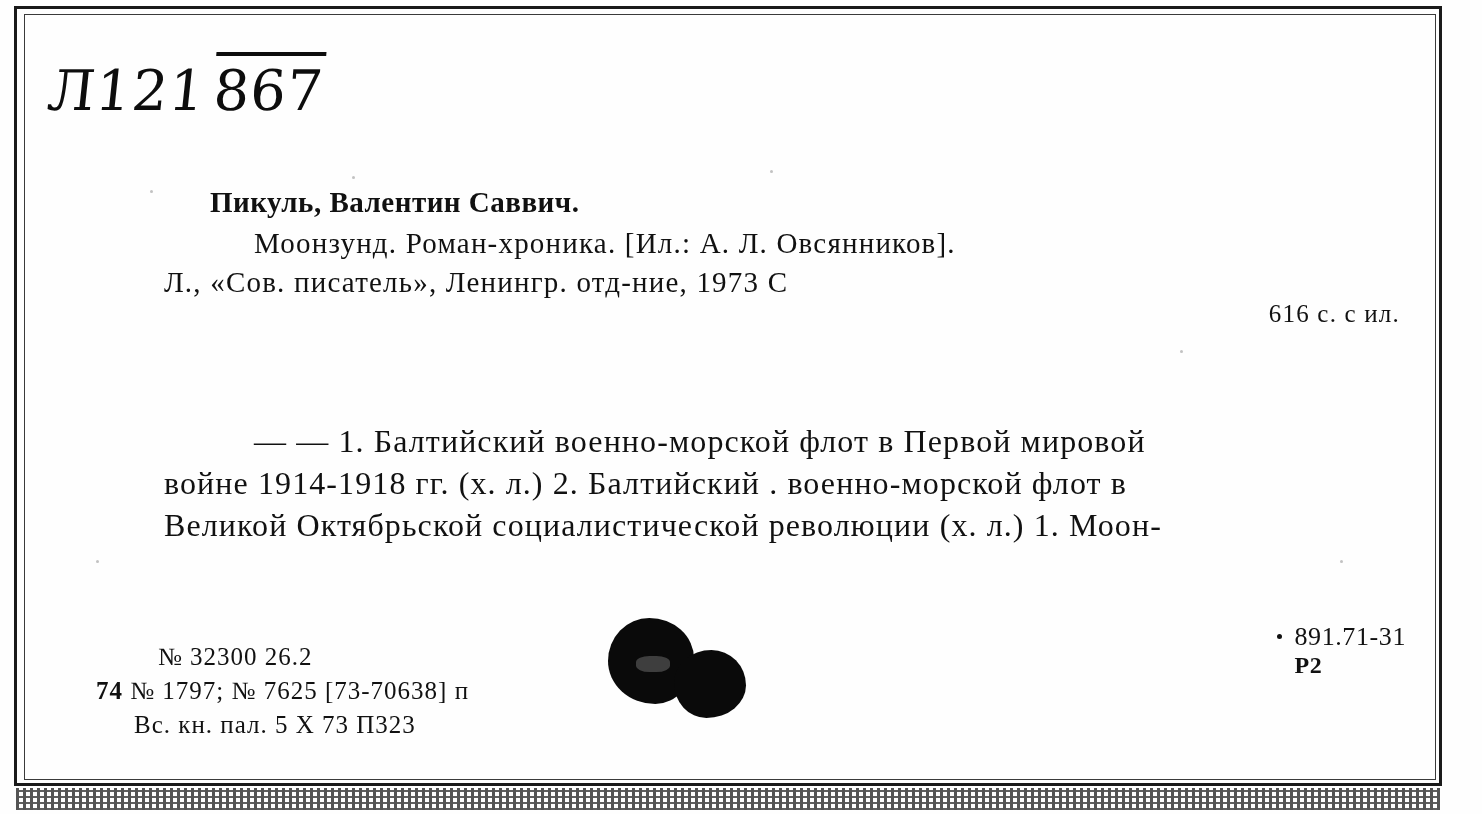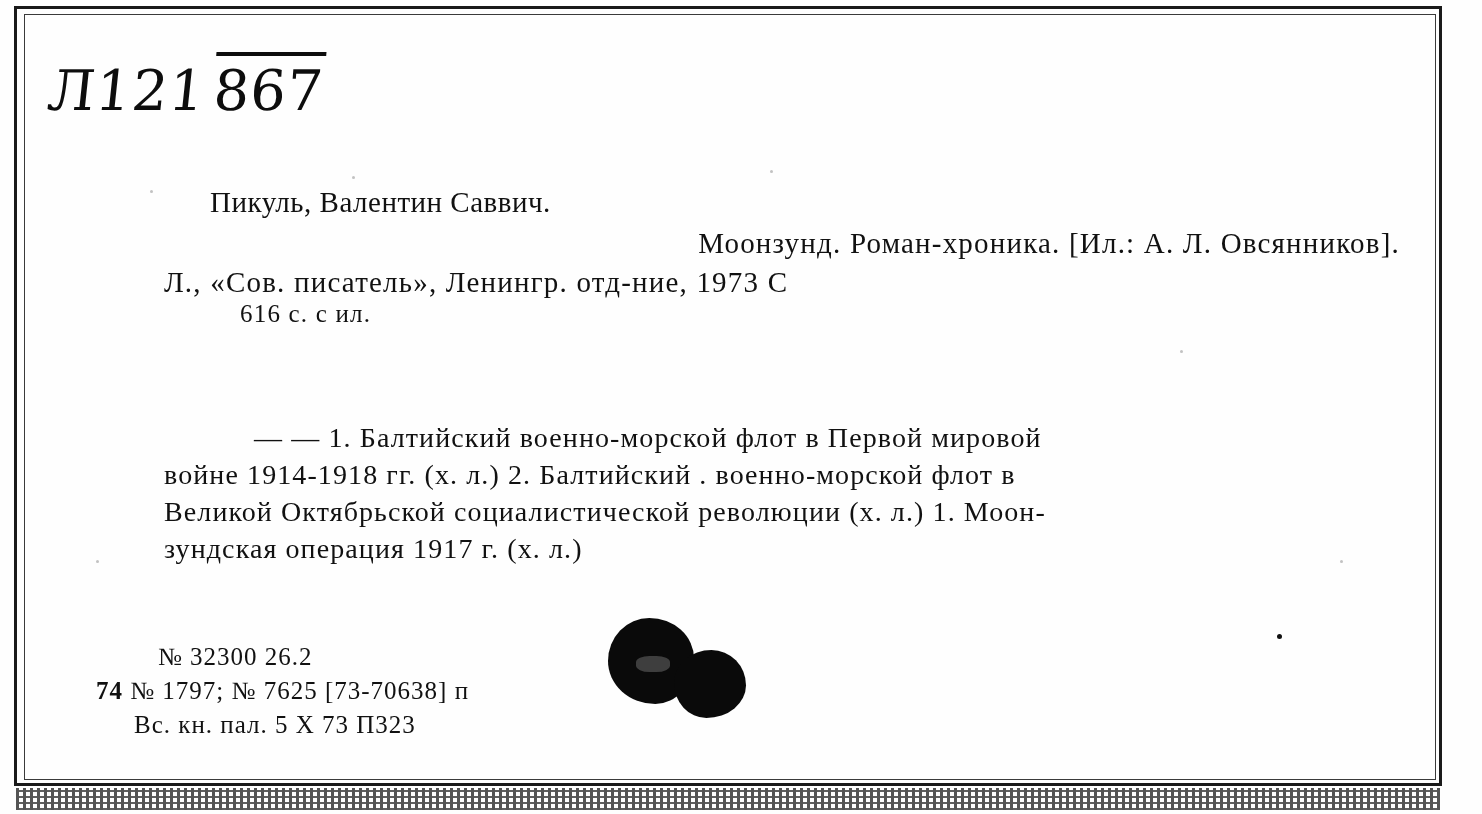--- a/index.html
+++ b/index.html
@@ -68,55 +68,55 @@
     transform: skewX(-4deg);
   }
   
   .body-block {
     position: absolute;
     left: 210px;
     top: 186px;
     width: 1190px;
   }
   .author {
-    font-weight: normal;
+    font-weight: bold;
     font-size: 29px;
     letter-spacing: 0.5px;
     margin: 0 0 8px 0;
     font-family: "Liberation Serif", serif;
   }
   .title-line {
     font-size: 29px;
     letter-spacing: 1.2px;
     margin: 0 0 6px 0;
     white-space: nowrap;
   }
   .title-line.indent {
     text-indent: 44px;
-    text-align: right;
   }
   .imprint-line {
     font-size: 29px;
     letter-spacing: 1.2px;
     margin: 0 0 1px 0;
     margin-left: -46px;
     white-space: nowrap;
   }
   .phys-line {
     font-size: 25px;
     letter-spacing: 1.2px;
     margin: 0 0 4px 0;
     text-indent: 30px;
+    text-align: right;
   }
   .tracings {
     position: absolute;
     left: 210px;
     top: 420px;
     width: 1215px;
-    font-size: 28px;
+    font-size: 32px;
     letter-spacing: 1.1px;
     line-height: 1.32;
   }
   .tracings .first {
     text-indent: 44px;
   }
   .tracings .cont {
     margin-left: -46px;
   }
   
@@ -207,31 +207,34 @@
     <p class="author">Пикуль, Валентин Саввич.</p>
     <p class="title-line indent">Моонзунд. Роман-хроника. [Ил.:  А. Л. Овсянников].</p>
     <p class="imprint-line">Л., «Сов. писатель», Ленингр. отд-ние, 1973   С</p>
     <p class="phys-line">616 с. с ил.</p>
   </div>
 
   <div class="tracings">
     <div class="first">— — 1. Балтийский военно-морской флот   в  Первой мировой</div>
     <div class="cont">войне  1914-1918 гг. (х. л.) 2. Балтийский . военно-морской флот в</div>
     <div class="cont">Великой Октябрьской социалистической революции (х. л.) 1. Моон-</div>
-    <div class="cont">зундская операция 1917 г. (х. л.)</div>
   </div>
 
   <div class="bottom-left">
     <div class="l1">№ 32300   26.2</div>
     <div class="l2"><b>74</b> <span>№ 1797; №  7625 [73-70638]  п</span></div>
     <div class="l3">Вс. кн. пал. 5 X 73 П323</div>
   </div>
 
   <div class="dot-mark"></div>
 
+  <div class="bottom-right">
+    <span class="udk">891.71-31</span>
+    <span class="p2">Р2</span>
+  </div>
 
   <div class="blot">
     <div class="b1"></div>
     <div class="b2"></div>
     <div class="b3"></div>
   </div>
 
   <div class="torn-strip"></div>
 
   <div class="speckle" style="left:150px; top:190px;"></div>

